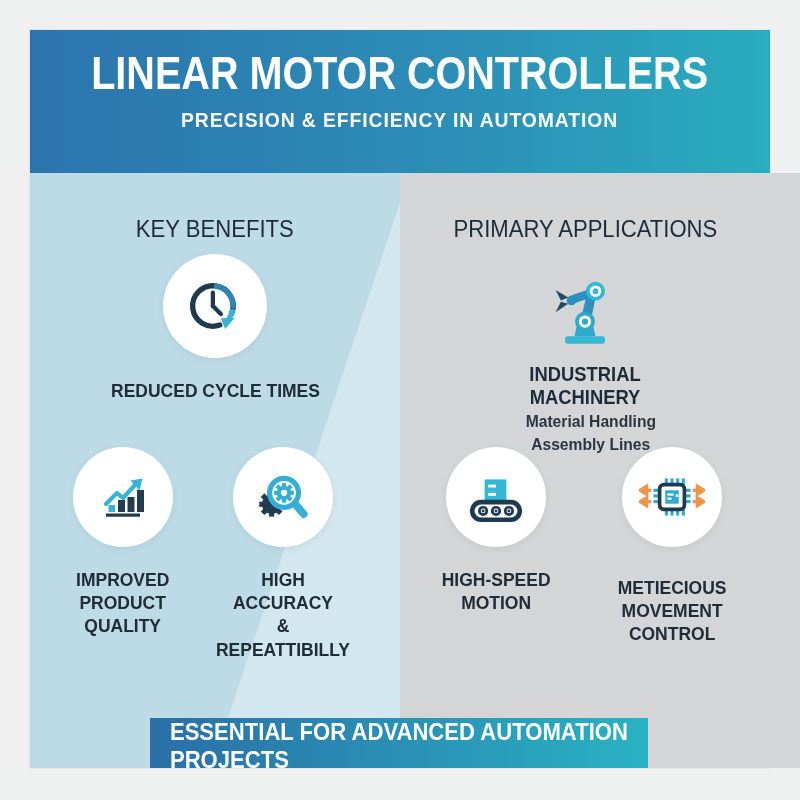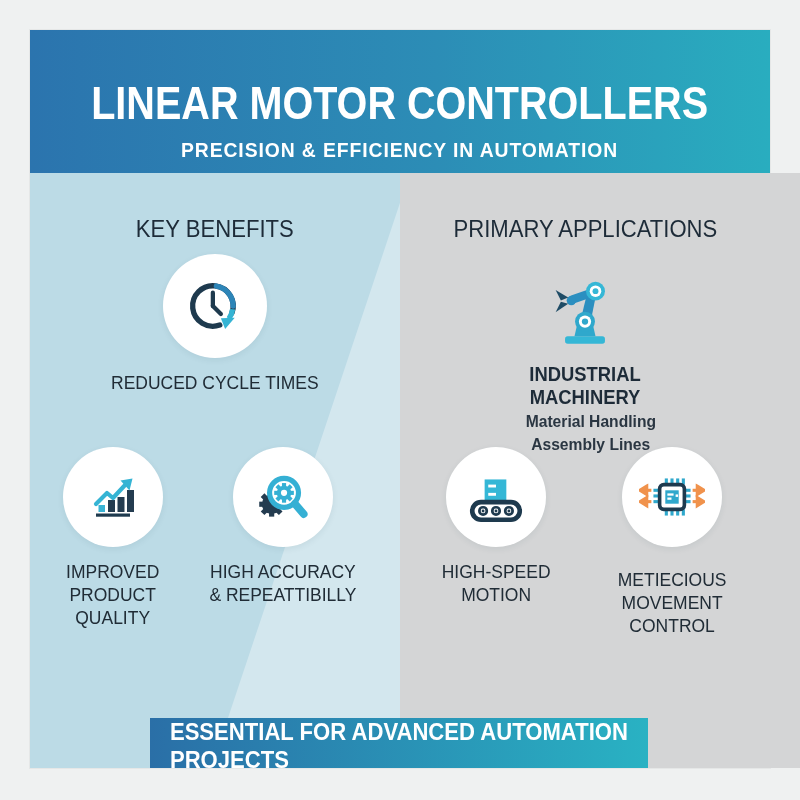--- a/index.html
+++ b/index.html
@@ -13,21 +13,21 @@
     position:absolute;left:30px;top:30px;width:740px;height:738px;
     background:#ffffff;box-shadow:0 0 0 1px rgba(0,0,0,0.04);
   }
   
   .header{
     position:absolute;left:0;top:0;width:740px;height:143px;
     background:linear-gradient(90deg,#2b74ae 0%,#2c8db6 55%,#29adbf 100%);
     color:#ffffff;text-align:center;
   }
   .title{
-    margin:0;padding-top:46px;font-size:46px;font-weight:bold;letter-spacing:0px;
+    margin:0;padding-top:16px;font-size:46px;font-weight:bold;letter-spacing:0px;
   }
   .subtitle{
     margin:0;padding-top:8px;font-size:21px;font-weight:bold;letter-spacing:1px;
   }
   .cond{display:inline-block;transform:scaleX(0.86);transform-origin:center;white-space:pre-line;}
   .cond2{display:inline-block;transform:scaleX(0.92);transform-origin:center;white-space:pre-line;}
   
   .col{position:absolute;top:143px;height:595px;width:370px;overflow:hidden;}
   .col-left{left:0;background:#bcdbe6;}
   .col-left .wedge{
@@ -43,32 +43,32 @@
   
   .item{position:absolute;display:flex;flex-direction:column;align-items:center;}
   .circle{
     background:#ffffff;border-radius:50%;
     display:flex;align-items:center;justify-content:center;
     box-shadow:0 2px 6px rgba(30,60,80,0.08);
   }
   .circle.big{width:104px;height:104px;}
   .circle.med{width:100px;height:100px;}
   .item-label{
-    margin-top:13px;text-align:center;font-size:19px;font-weight:normal;
+    margin-top:21px;text-align:center;font-size:19px;font-weight:bold;
     color:#202c36;line-height:1.22;white-space:pre-line;
   }
   .feat-title{
     margin-top:14px;text-align:center;font-size:20px;font-weight:bold;color:#1d2b38;
   }
   .feat-sub{
     margin-top:3px;text-align:center;font-size:17px;font-weight:600;color:#2a3642;margin-left:12px;
   }
   
   .pos-benefit-top{left:121px;top:81px;width:128px;}
-  .pos-benefit-a{left:3px;top:274px;width:160px;}
+  .pos-benefit-a{left:13px;top:274px;width:160px;}
   .pos-benefit-b{left:173px;top:274px;width:160px;}
   .pos-robot{left:85px;top:96px;width:200px;}
   .pos-app-a{left:6px;top:274px;width:180px;}
   .pos-app-b{left:182px;top:274px;width:180px;gap:8px;}
   
   .footer-bar{
     position:absolute;left:120px;top:688px;width:498px;height:50px;
     background:linear-gradient(90deg,#2a6fa7 0%,#29b2c3 100%);
     display:flex;justify-content:center;
     color:#ffffff;font-size:24px;font-weight:bold;

